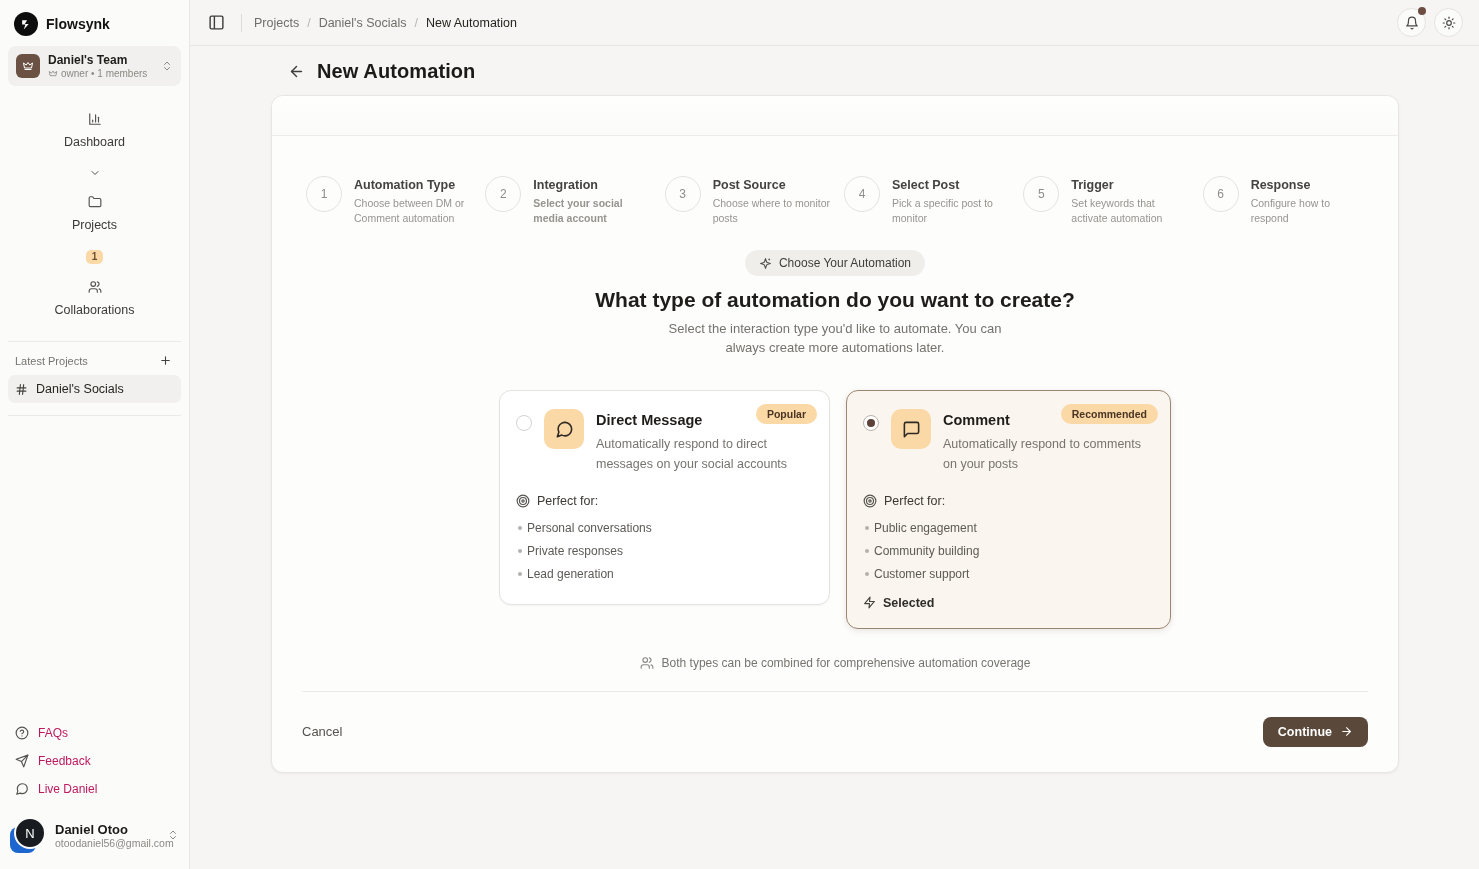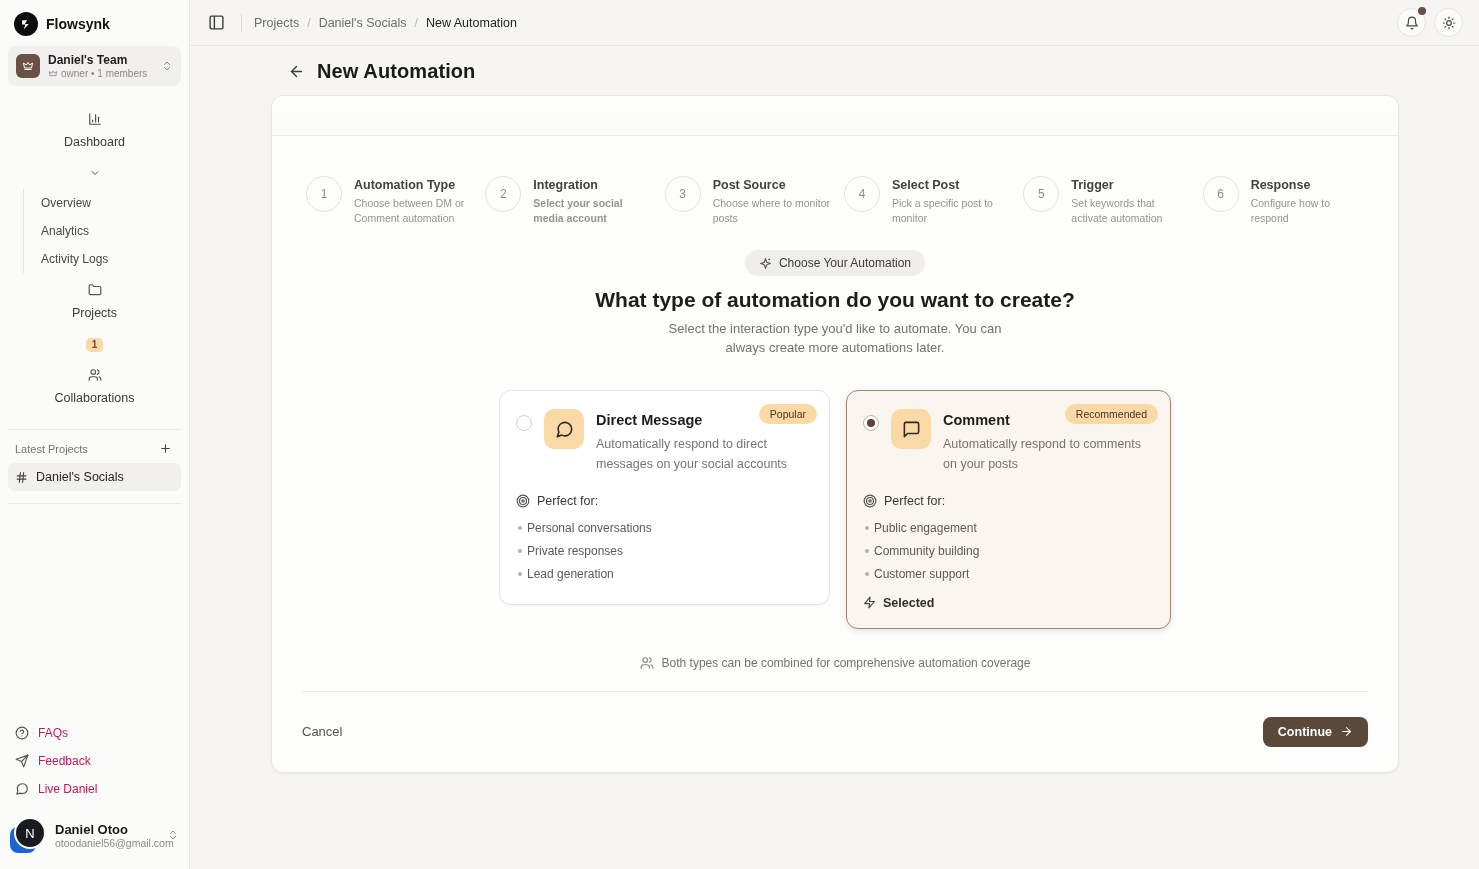--- a/index.html
+++ b/index.html
@@ -77,21 +77,21 @@
   .cards { display:flex; justify-content:center; align-items:flex-start; gap:16px; margin-top:32px; }
   .opt-card { position:relative; width:331px; background:#ffffff; border:1px solid #e5e3df; border-radius:12px; padding:18px 16px 18px; text-align:left; box-shadow:0 1px 2px rgba(30,25,20,.04); cursor:pointer; }
   .opt-card.selected { width:325px; background:#faf6ef; border:1.5px solid #9b8672; box-shadow:0 2px 6px rgba(93,64,55,.12); }
   .opt-head { display:flex; align-items:flex-start; gap:12px; }
   .radio { width:16px; height:16px; min-width:16px; border-radius:50%; border:1.5px solid #d3d1cd; background:#fff; margin-top:6px; position:relative; cursor:pointer; }
   .radio.on { border-color:#b9b2a9; }
   .radio.on::after { content:""; position:absolute; inset:3px; border-radius:50%; background:#5d4037; }
   .opt-icon { width:40px; height:40px; min-width:40px; border-radius:10px; background:#fbd9a7; display:flex; align-items:center; justify-content:center; color:#2f2a24; }
   .opt-title { font-size:14.5px; font-weight:700; color:#1f1d1a; padding-top:3px; }
   .opt-desc { font-size:12.5px; line-height:1.55; color:#76746f; margin-top:7px; max-width:222px; }
-  .opt-badge { position:absolute; top:13px; right:12px; background:#fbd9a7; color:#4a3524; font-size:10.5px; font-weight:400; border-radius:999px; padding:4px 11px; }
+  .opt-badge { position:absolute; top:13px; right:12px; background:#fbd9a7; color:#4a3524; font-size:10.5px; font-weight:700; border-radius:999px; padding:4px 11px; }
   .pf-head { display:flex; align-items:center; gap:7px; margin-top:20px; font-size:12.5px; color:#3a3834; }
   .pf-head svg { color:#55534e; }
   .pf-list { margin-top:9px; }
   .pf-item { display:flex; align-items:center; gap:5px; font-size:12px; color:#5c5a55; padding:4.5px 2px; }
   .pf-dot { width:4px; height:4px; min-width:4px; border-radius:50%; background:#b4b2ad; }
   .selected-row { display:flex; align-items:center; gap:7px; margin-top:10px; font-size:12.5px; font-weight:600; color:#2f2d29; }
   .selected-row svg { color:#44423d; }
 
   .note-row { display:flex; align-items:center; justify-content:center; gap:8px; margin-top:27px; font-size:12px; color:#76746f; padding-bottom:21px; border-bottom:1px solid #edebe8; }
   .note-row svg { color:#8b8984; }
@@ -149,25 +149,20 @@
               <path d="M8 17v-3"></path>
             </svg>
         </span>
         <span>Dashboard</span>
         <span class="spacer"></span>
         <span class="nav-ic">
           <svg width="12" height="12" viewBox="0 0 24 24" fill="none" stroke="currentColor" stroke-width="2" stroke-linecap="round" stroke-linejoin="round">
               <path d="m6 9 6 6 6-6"></path>
             </svg>
         </span>
-      </div>
-      <div class="submenu">
-        <div class="sub-item">Overview</div>
-        <div class="sub-item">Analytics</div>
-        <div class="sub-item">Activity Logs</div>
       </div>
       <div class="nav-item">
         <span class="nav-ic">
           <svg width="14" height="14" viewBox="0 0 24 24" fill="none" stroke="currentColor" stroke-width="2" stroke-linejoin="round">
               <path d="M20 20H4a2 2 0 0 1-2-2V5a2 2 0 0 1 2-2h4l2 3h10a2 2 0 0 1 2 2v10a2 2 0 0 1-2 2Z"></path>
             </svg>
         </span>
         <span>Projects</span>
         <span class="spacer"></span>
         <span class="count-badge">1</span>

